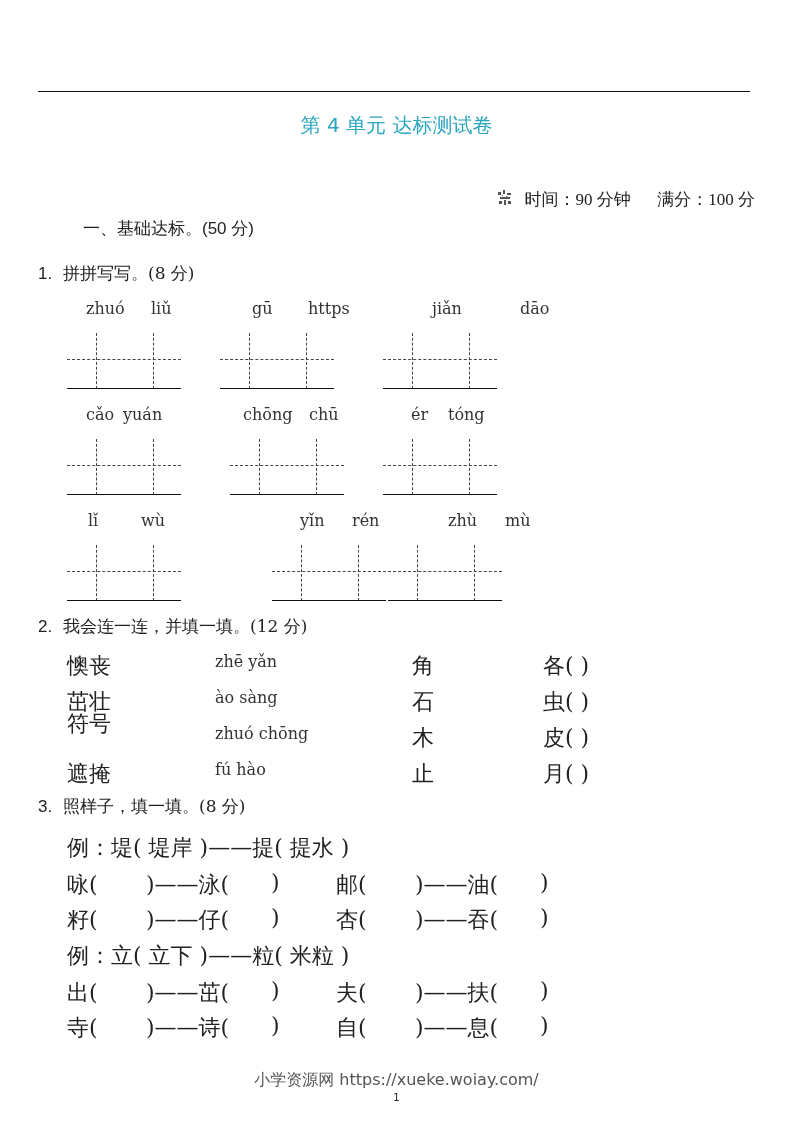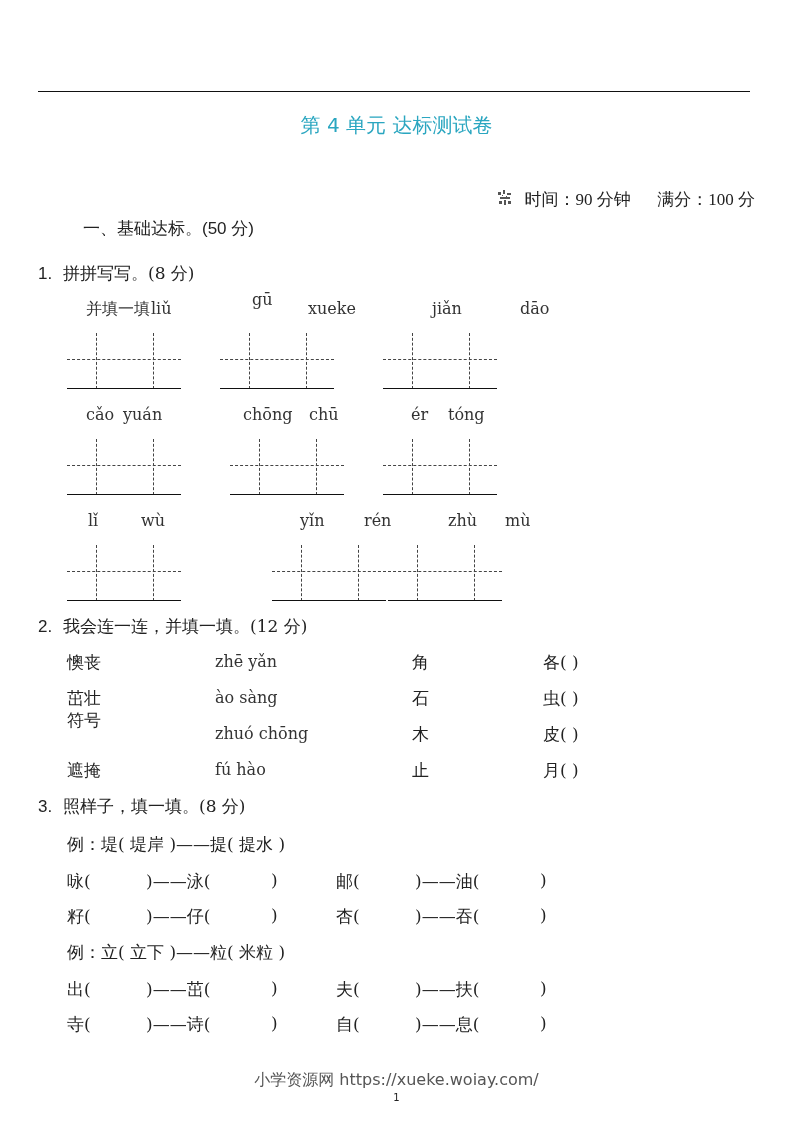--- a/index.html
+++ b/index.html
@@ -12,21 +12,21 @@
   .meta { right: 38px; top: 188px; font-size: 17px; font-family: Liberation Serif, serif; }
   .meta .icon { display: inline-block; width: 18px; height: 18px; vertical-align: -2px; margin-right: 6px; }
   .sec { left: 38px; top: 217px; font-size: 17px; font-family: Liberation Sans, sans-serif; margin-left: 45px; }
   .q { font-size: 17px; }
   .q .num { font-family: "Liberation Sans","DejaVu Sans", sans-serif; }
   .py { font-size: 16px; font-family: "DejaVu Serif","Liberation Serif", serif; color: #333; }
   .grid { position: absolute; width: 114px; height: 56px; }
   .grid .hdash { position: absolute; left: 0; right: 0; top: 26px; border-top: 1px dashed #444; }
   .grid .vdash { position: absolute; top: 0; bottom: 0; border-left: 1px dashed #444; }
   .grid .base { position: absolute; left: 0; right: 0; bottom: 0; border-top: 1.3px solid #111; }
-  .cn { font-size: 17px; font-family: "DejaVu Serif","Liberation Serif", serif; }
+  .cn { font-size: 22px; font-family: "DejaVu Serif","Liberation Serif", serif; }
   .footer { left: 0; width: 793px; top: 1070px; text-align: center; font-size: 16px; color: #555;
             font-family: "DejaVu Sans","Liberation Sans", sans-serif; }
   .pageno { left: 0; width: 793px; top: 1092px; text-align: center; font-size: 10px; color: #222;
             font-family: "DejaVu Sans", sans-serif; }
 </style>
 </head>
 <body>
 
 <div class="top-rule"></div>
 
@@ -53,24 +53,24 @@
   <span>满分：100 分</span>
 </div>
 
 <div class="abs sec">一、基础达标。(50 分)</div>
 
 <div class="abs q" style="left:38px;top:262px">
   <span class="num">1.</span>&nbsp;
   <span>拼拼写写。(8 分)</span>
 </div>
 
-<span class="abs py" style="left:86px;top:299px">并填一填</span>
+<span class="abs py" style="left:86px;top:299px">zhuó</span>
 <span class="abs py" style="left:151px;top:299px">liǔ</span>
-<span class="abs py" style="left:252px;top:290px">gū</span>
-<span class="abs py" style="left:308px;top:299px">xueke</span>
+<span class="abs py" style="left:252px;top:299px">gū</span>
+<span class="abs py" style="left:308px;top:299px">https</span>
 <span class="abs py" style="left:432px;top:299px">jiǎn</span>
 <span class="abs py" style="left:520px;top:299px">dāo</span>
 
 <div class="grid" style="left:67px;top:333px">
     <div class="hdash"></div>
     <div class="vdash" style="left:29px"></div>
     <div class="vdash" style="left:86px"></div>
     <div class="base"></div>
   </div>
 <div class="grid" style="left:220px;top:333px">
@@ -108,21 +108,21 @@
 <div class="grid" style="left:383px;top:439px">
     <div class="hdash"></div>
     <div class="vdash" style="left:29px"></div>
     <div class="vdash" style="left:86px"></div>
     <div class="base"></div>
   </div>
 
 <span class="abs py" style="left:88px;top:511px">lǐ</span>
 <span class="abs py" style="left:141px;top:511px">wù</span>
 <span class="abs py" style="left:300px;top:511px">yǐn</span>
-<span class="abs py" style="left:364px;top:511px">rén</span>
+<span class="abs py" style="left:352px;top:511px">rén</span>
 <span class="abs py" style="left:448px;top:511px">zhù</span>
 <span class="abs py" style="left:505px;top:511px">mù</span>
 
 <div class="grid" style="left:67px;top:545px">
     <div class="hdash"></div>
     <div class="vdash" style="left:29px"></div>
     <div class="vdash" style="left:86px"></div>
     <div class="base"></div>
   </div>
 <div class="grid" style="left:272px;top:545px">

